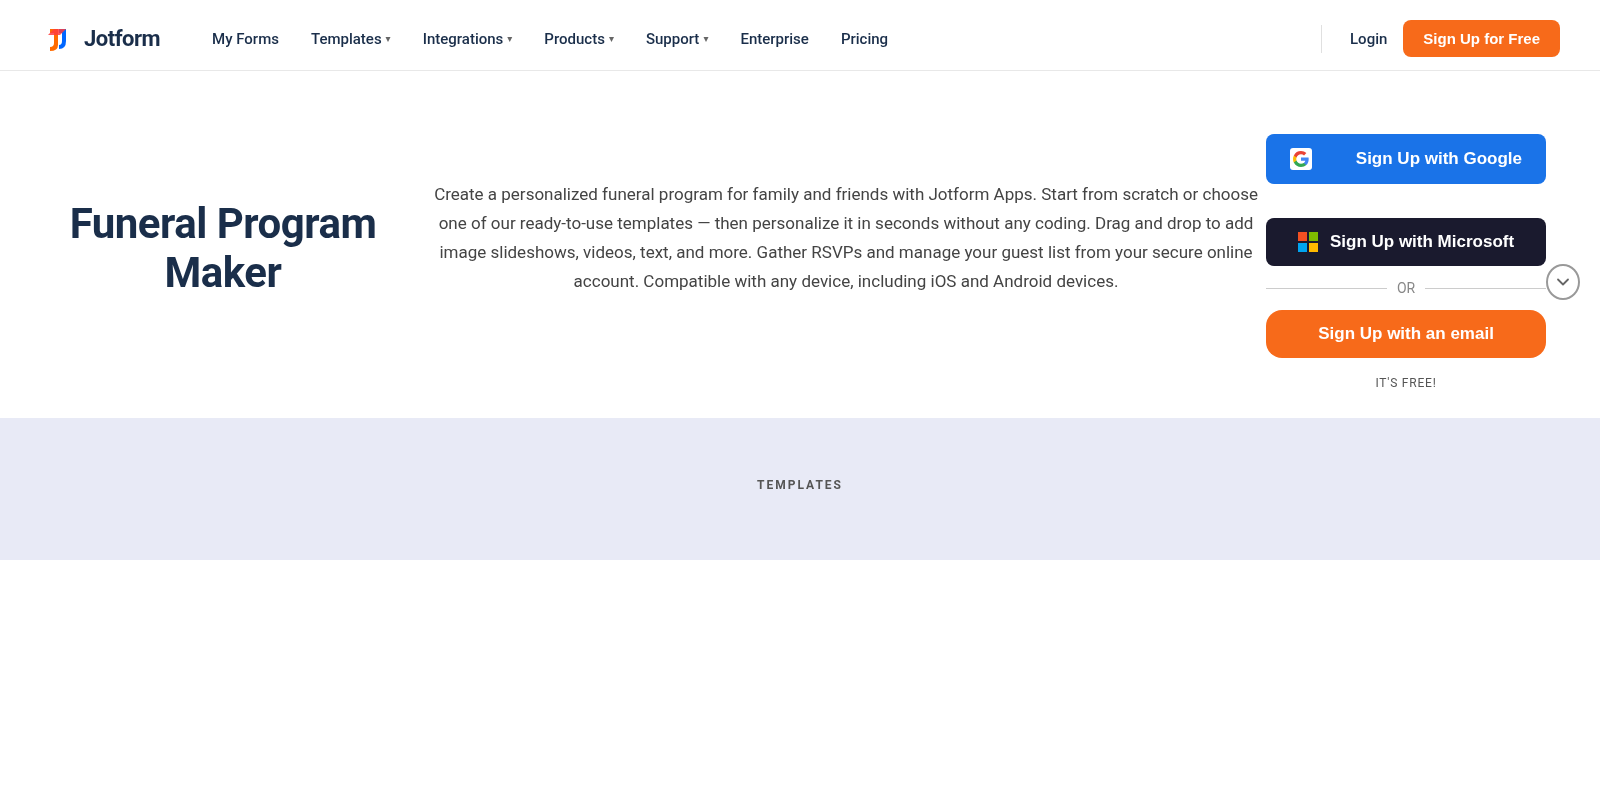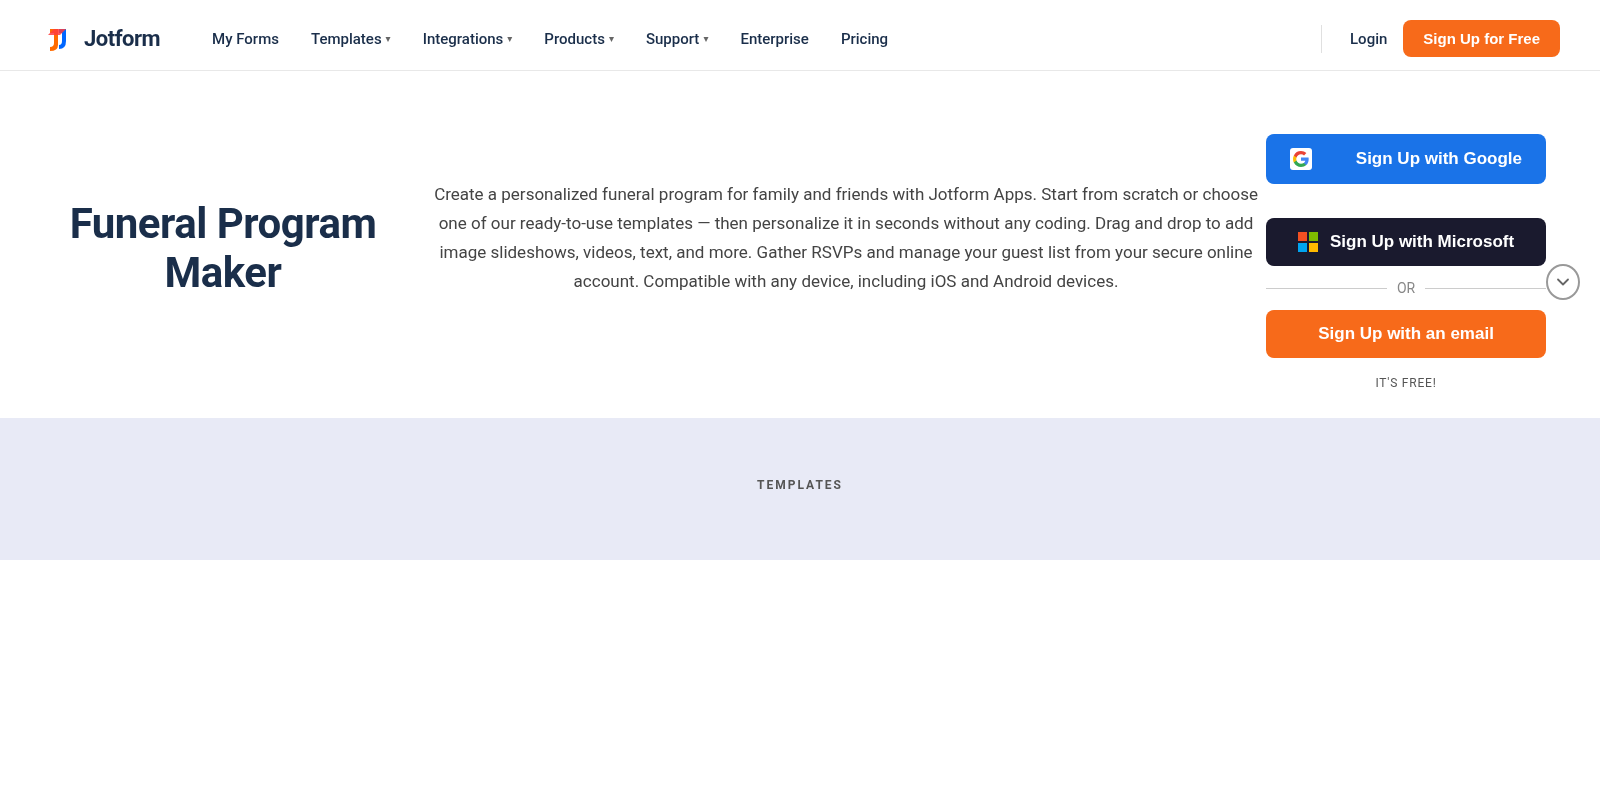--- a/index.html
+++ b/index.html
@@ -163,21 +163,21 @@
       display: flex;
       align-items: center;
       justify-content: center;
       width: 100%;
       padding: 14px 24px;
       background: #f76a1a;
       color: #fff;
       font-size: 17px;
       font-weight: 600;
       border: none;
-      border-radius: 8px;
+      border-radius: 16px;
       cursor: pointer;
     }
     .its-free {
       font-size: 12px;
       font-weight: 400;
       color: #555;
       letter-spacing: 0.8px;
       text-transform: uppercase;
       margin-top: 4px;
     }

